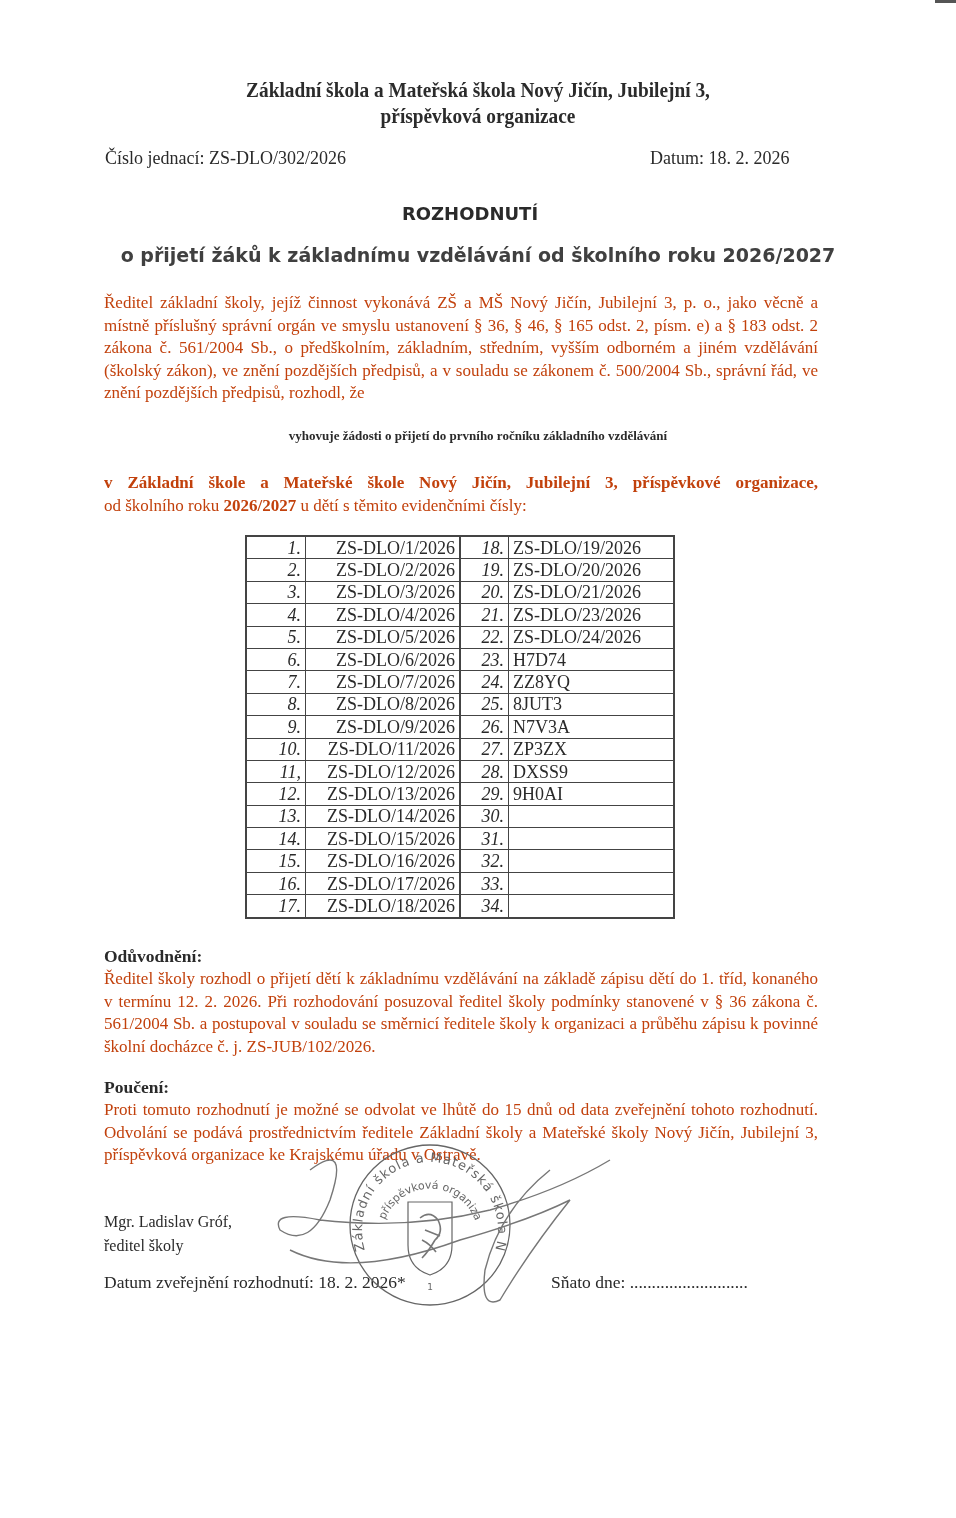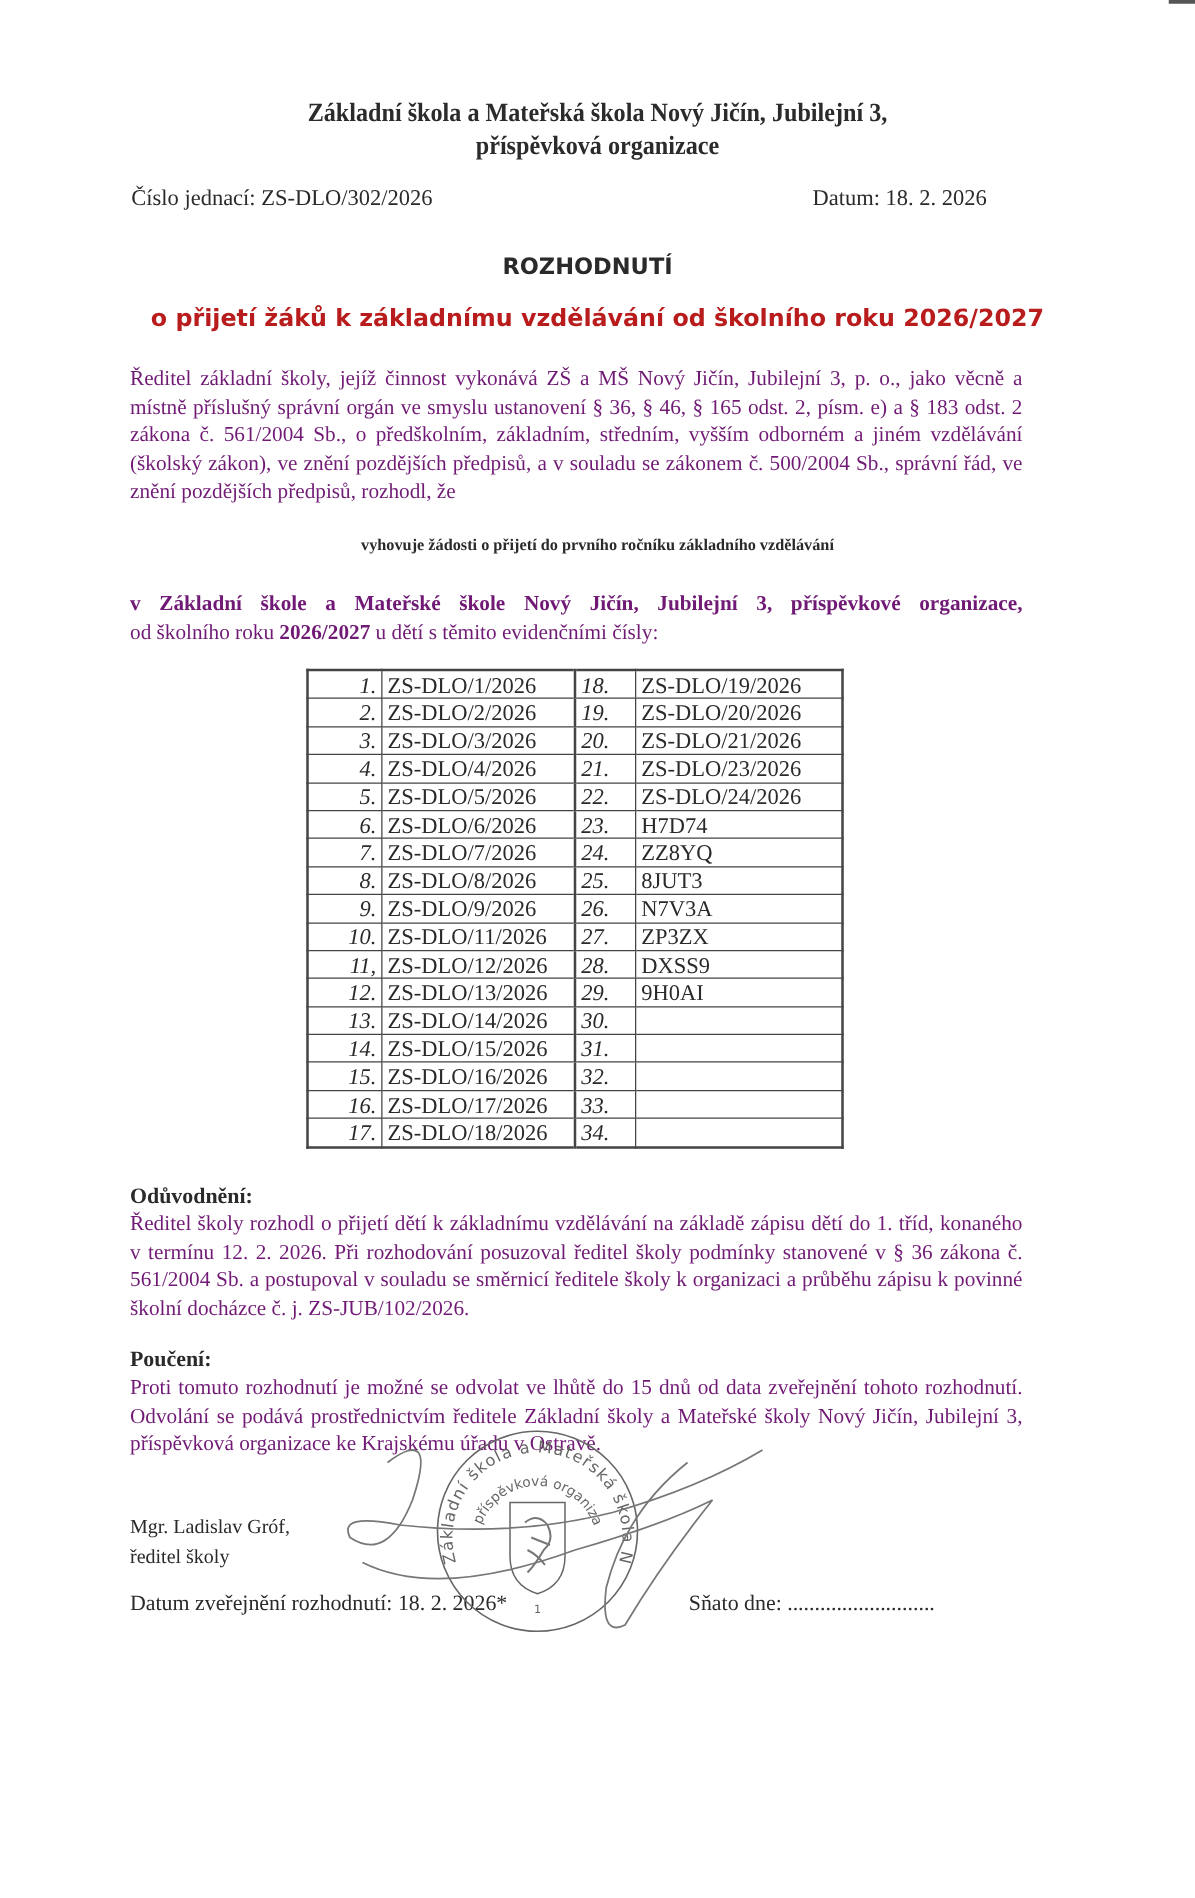--- a/index.html
+++ b/index.html
@@ -14,43 +14,43 @@
       transform: scaleX(0.92);
     }
     .meta-left { left: 105px; top: 148px; font-size: 18px; color: #2a2a2a; }
     .meta-right { left: 650px; top: 148px; font-size: 18px; color: #2a2a2a; }
     .doc-title {
       left: 0; width: 940px; text-align: center; top: 203px;
       font-family: "DejaVu Sans", sans-serif; font-weight: bold; font-size: 18px; color: #2a2a2a;
     }
     .doc-subtitle {
       left: 0; width: 956px; text-align: center; top: 244px;
-      font-family: "DejaVu Sans", sans-serif; font-weight: bold; font-size: 19px; color: #b91c1c;
+      font-family: "DejaVu Sans", sans-serif; font-weight: bold; font-size: 19px; color: #404040;
     }
     .para {
       left: 104px; width: 714px; font-size: 17px; line-height: 22.6px;
-      text-align: justify; color: #701a75;
+      text-align: justify; color: #c2410c;
     }
     .para p { margin: 0; }
     .bold-center {
       left: 0; width: 956px; text-align: center; top: 428px;
       font-weight: bold; font-size: 13px; color: #2a2a2a;
     }
     .section-heading { left: 104px; font-weight: bold; font-size: 17.5px; color: #2a2a2a; }
     table.ids {
       position: absolute; left: 245px; top: 535px; width: 430px;
       border-collapse: collapse; border: 2px solid #444; font-size: 18px;
     }
     table.ids td {
       border: 1.3px solid #444; height: 21.4px; padding: 0 4px; line-height: 20px;
       color: #2a2a2a; white-space: nowrap;
     }
     table.ids td.num { text-align: right; font-style: italic; width: 50px; }
-    table.ids td.num2 { font-style: italic; width: 39px; }
-    table.ids td.id1 { width: 145px; border-right: 2px solid #444; }
+    table.ids td.num2 { text-align: right; font-style: italic; width: 39px; }
+    table.ids td.id1 { width: 145px; border-right: 2px solid #444; text-align: right; }
     table.ids td.id2 { }
     .sign-name { left: 104px; top: 1210px; font-size: 16px; line-height: 24px; color: #2a2a2a; }
     .pub-date { left: 104px; top: 1272px; font-size: 17.5px; color: #2a2a2a; }
     .taken { left: 551px; top: 1272px; font-size: 17.5px; color: #2a2a2a; }
     .stamp { left: 340px; top: 1140px; width: 180px; height: 170px; }
     .signature { left: 230px; top: 1110px; width: 420px; height: 200px; }
     .corner-mark { left: 935px; top: 0; width: 21px; height: 3px; background: #555; }
   </style>
 </head>
 <body>

